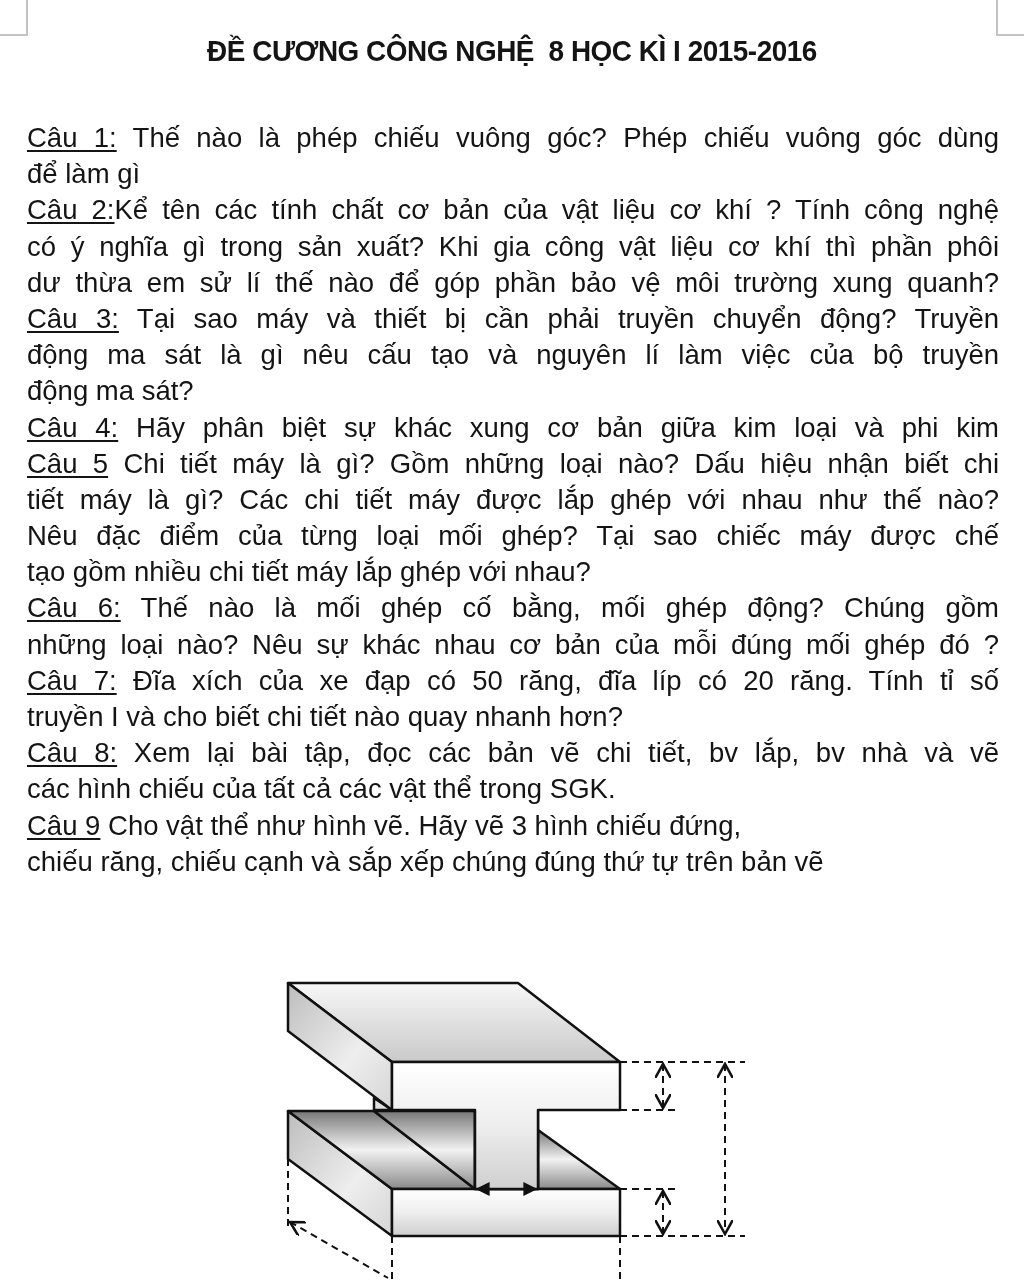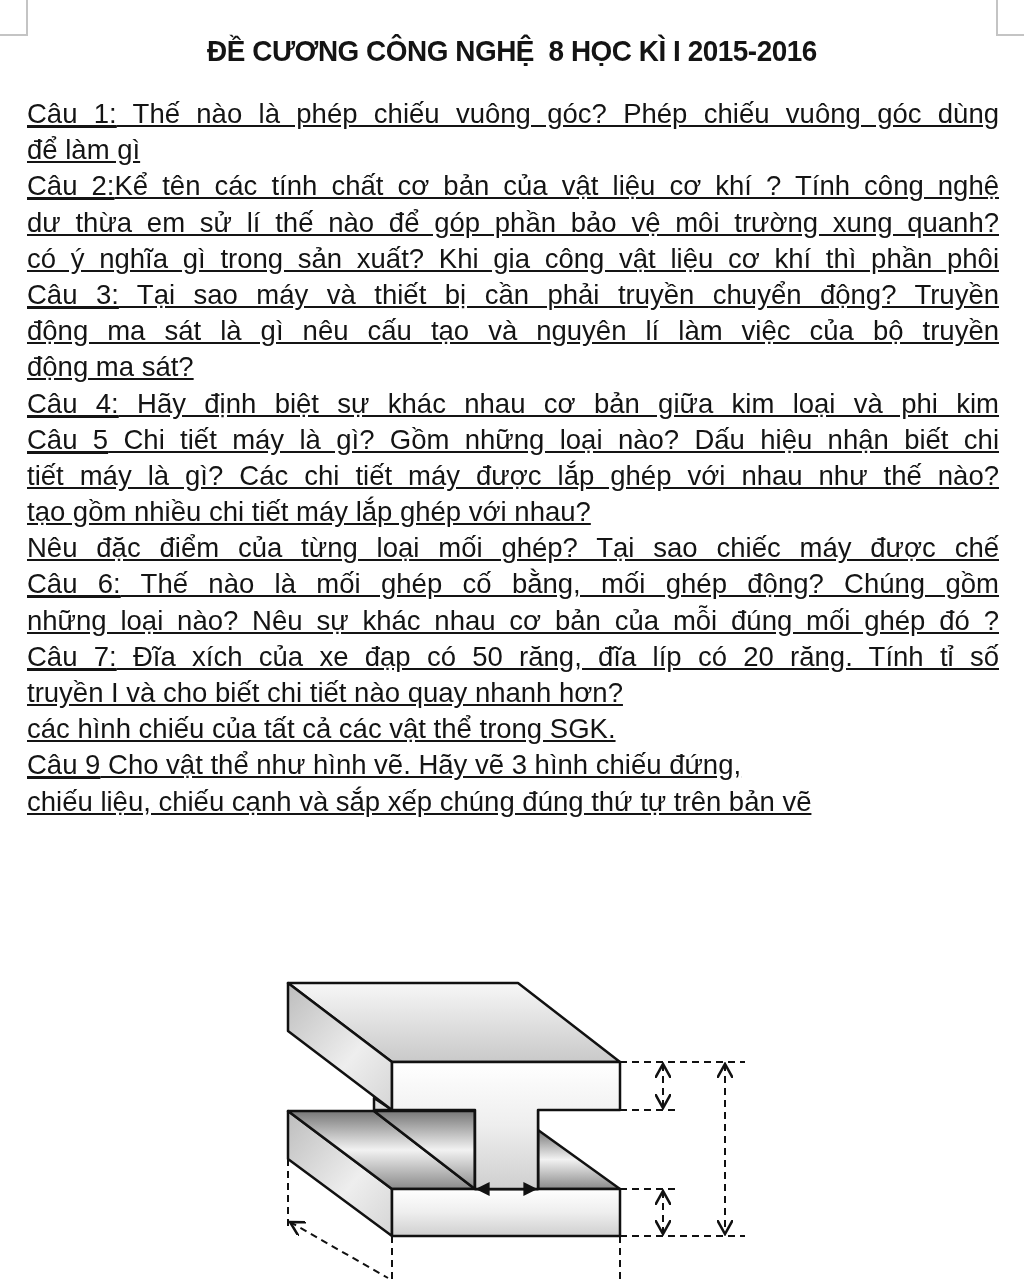--- a/index.html
+++ b/index.html
@@ -14,21 +14,21 @@
   .corner-tr { right: 0; top: 0; border-width: 0 0 2px 2px; }
 
   .title {
     position: absolute; left: 0; top: 34px; width: 1024px; text-align: center;
     font-size: 30px; font-weight: bold; letter-spacing: -0.5px;
     transform: scaleX(0.93); transform-origin: center;
     white-space: pre;
   }
 
   .body-text {
-    position: absolute; left: 27px; top: 96px; width: 972px; text-decoration: underline;
+    position: absolute; left: 27px; top: 120px; width: 972px;
   }
   .line {
     font-size: 27.5px; line-height: 36.2px; height: 36.2px;
     white-space: nowrap; overflow: visible;
     transform-origin: left center;
   }
   .line.justify { text-align: justify; text-align-last: justify; }
   .q-label { text-decoration: underline; text-decoration-thickness: 2px; text-underline-offset: 3px; }
 
   .figure { position: absolute; left: 270px; top: 960px; width: 500px; height: 320px; }
@@ -40,44 +40,45 @@
 <div class="corner corner-tr"></div>
 
 <div class="title">ĐỀ CƯƠNG CÔNG NGHỆ  8 HỌC KÌ I 2015-2016</div>
 
 <div class="body-text">
 
   <div class="line justify"><span class="q-label">Câu 1:</span><span> Thế nào là phép chiếu vuông góc? Phép chiếu vuông góc dùng</span></div>
   <div class="line">để làm gì</div>
 
   <div class="line justify"><span class="q-label">Câu 2:</span><span>Kể tên các tính chất cơ bản của vật liệu cơ khí ? Tính công nghệ</span></div>
+  <div class="line justify">có ý nghĩa gì trong sản xuất? Khi gia công vật liệu cơ khí thì phần phôi</div>
   <div class="line justify">dư thừa em sử lí thế nào để góp phần bảo vệ môi trường xung quanh?</div>
-  <div class="line justify">có ý nghĩa gì trong sản xuất? Khi gia công vật liệu cơ khí thì phần phôi</div>
 
   <div class="line justify"><span class="q-label">Câu 3:</span><span> Tại sao máy và thiết bị cần phải truyền chuyển động? Truyền</span></div>
   <div class="line justify">động ma sát là gì nêu cấu tạo và nguyên lí làm việc của bộ truyền</div>
   <div class="line">động ma sát?</div>
 
-  <div class="line justify"><span class="q-label">Câu 4:</span><span> Hãy định biệt sự khác nhau cơ bản giữa kim loại và phi kim</span></div>
+  <div class="line justify"><span class="q-label">Câu 4:</span><span> Hãy phân biệt sự khác xung cơ bản giữa kim loại và phi kim</span></div>
 
   <div class="line justify"><span class="q-label">Câu 5</span><span> Chi tiết máy là gì? Gồm những loại nào? Dấu hiệu nhận biết chi</span></div>
   <div class="line justify">tiết máy là gì? Các chi tiết máy được lắp ghép với nhau như thế nào?</div>
+  <div class="line justify">Nêu đặc điểm của từng loại mối ghép? Tại sao chiếc máy được chế</div>
   <div class="line">tạo gồm nhiều chi tiết máy lắp ghép với nhau?</div>
-  <div class="line justify">Nêu đặc điểm của từng loại mối ghép? Tại sao chiếc máy được chế</div>
 
   <div class="line justify"><span class="q-label">Câu 6:</span><span> Thế nào là mối ghép cố bằng, mối ghép động? Chúng gồm</span></div>
   <div class="line justify">những loại nào? Nêu sự khác nhau cơ bản của mỗi đúng mối ghép đó ?</div>
 
   <div class="line justify"><span class="q-label">Câu 7:</span><span> Đĩa xích của xe đạp có 50 răng, đĩa líp có 20 răng. Tính tỉ số</span></div>
   <div class="line">truyền I và cho biết chi tiết nào quay nhanh hơn?</div>
 
+  <div class="line justify"><span class="q-label">Câu 8:</span><span> Xem lại bài tập, đọc các bản vẽ chi tiết, bv lắp, bv nhà  và vẽ</span></div>
   <div class="line">các hình chiếu của tất cả các vật thể trong SGK.</div>
 
   <div class="line"><span class="q-label">Câu 9</span><span> Cho vật thể như hình vẽ. Hãy vẽ 3 hình chiếu đứng,</span></div>
-  <div class="line">chiếu liệu, chiếu cạnh  và sắp xếp chúng đúng thứ tự trên bản vẽ</div>
+  <div class="line">chiếu răng, chiếu cạnh  và sắp xếp chúng đúng thứ tự trên bản vẽ</div>
 </div>
 
 <div class="figure">
   <svg width="500" height="320" viewBox="0 0 500 320" xmlns="http://www.w3.org/2000/svg">
     <defs>
       <linearGradient id="gTop" x1="0" y1="0" x2="0" y2="1">
         <stop offset="0" stop-color="#f7f7f7"></stop>
           <stop offset="1" stop-color="#c9c9c9"></stop>
       </linearGradient>
       <linearGradient id="gFront" x1="0" y1="0" x2="0" y2="1">

